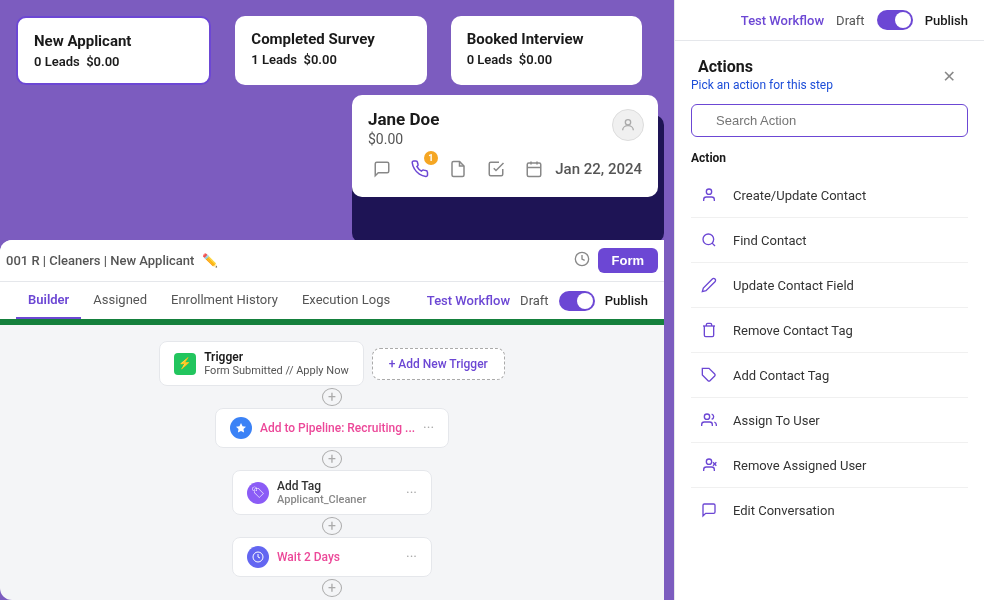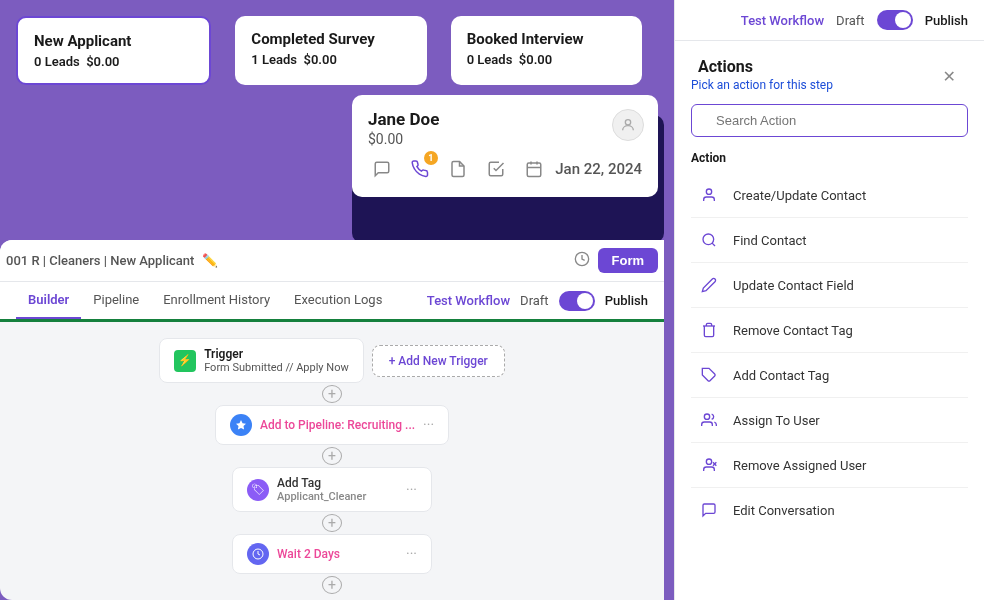--- a/index.html
+++ b/index.html
@@ -157,21 +157,21 @@
 
     .workflow-title {
       font-size: 13px;
       color: #555;
       font-weight: 500;
     }
 
     .workflow-tabs {
       background: white;
       padding: 0 16px;
-      border-bottom: 3px solid #15803d;
+      border-bottom: 6px solid #15803d;
       display: flex;
       align-items: center;
       justify-content: space-between;
     }
 
     .tabs-left {
       display: flex;
       gap: 0;
     }
 
@@ -601,21 +601,21 @@
             <polyline points="12 6 12 12 16 14"></polyline>
           </svg>
       </span>
       <button class="saved-btn">Form</button>
     </div>
   </div>
 
   <div class="workflow-tabs">
     <div class="tabs-left">
       <div class="tab active">Builder</div>
-      <div class="tab">Pipeline</div>
+      <div class="tab">Assigned</div>
       <div class="tab">Enrollment History</div>
       <div class="tab">Execution Logs</div>
     </div>
     <div class="tabs-right">
       <span class="test-workflow-btn">Test Workflow</span>
       <span class="draft-label">Draft</span>
       <div class="toggle"></div>
       <span style="font-size:13px;color:#1a1a1a;font-weight:500;">Publish</span>
     </div>
   </div>

